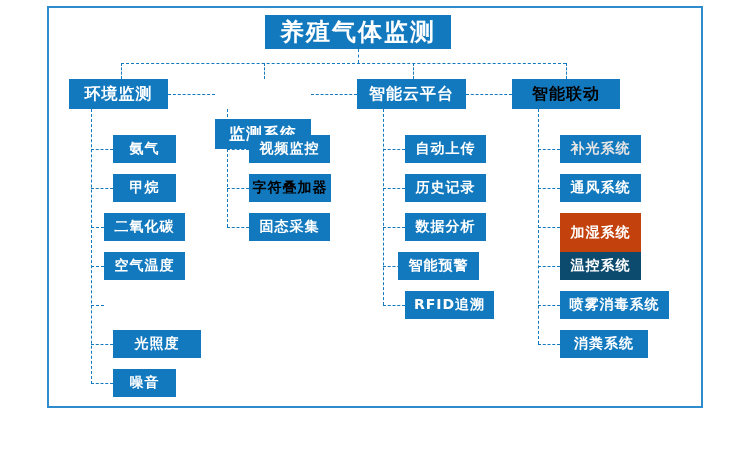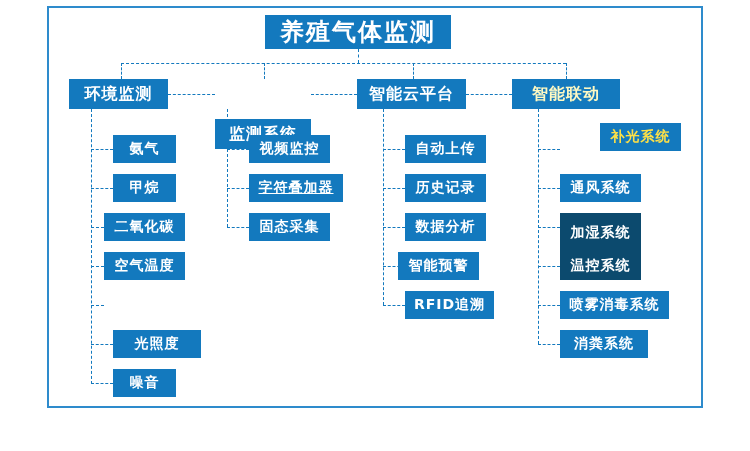--- a/index.html
+++ b/index.html
@@ -103,21 +103,21 @@
   <div class="hline" style="left: 91px; top: 383px; width: 22px; border-top-color: rgb(19, 121, 190);"></div>
   <div class="node lvl3" style="left: 113px; top: 369px; width: 63px; height: 28px; background: rgb(19, 121, 190); color: rgb(255, 255, 255);">噪音</div>
 
   <div class="node lvl2" style="left: 215px; top: 79px; width: 96px; height: 30px; background: rgb(19, 121, 190); color: rgb(255, 255, 255); margin-top: 40px;">监测系统</div>
   <div class="vline" style="left: 227px; top: 109px; height: 118px; border-left-color: rgb(19, 121, 190);"></div>
 
   <div class="hline" style="left: 227px; top: 149px; width: 22px; border-top-color: rgb(19, 121, 190);"></div>
   <div class="node lvl3" style="left: 249px; top: 135px; width: 81px; height: 28px; background: rgb(19, 121, 190); color: rgb(255, 255, 255);">视频监控</div>
 
   <div class="hline" style="left: 227px; top: 188px; width: 22px; border-top-color: rgb(19, 121, 190);"></div>
-  <div class="node lvl3" style="left: 249px; top: 174px; width: 94px; height: 28px; background: rgb(19, 121, 190); color: #ffffff; text-decoration: underline;">字符叠加器</div>
+  <div class="node lvl3" style="left: 249px; top: 174px; width: 82px; height: 28px; background: rgb(19, 121, 190); color: #000000;">字符叠加器</div>
 
   <div class="hline" style="left: 227px; top: 227px; width: 22px; border-top-color: rgb(19, 121, 190);"></div>
   <div class="node lvl3" style="left: 249px; top: 213px; width: 81px; height: 28px; background: rgb(19, 121, 190); color: rgb(255, 255, 255);">固态采集</div>
 
   <div class="node lvl2" style="left: 357px; top: 79px; width: 109px; height: 30px; background: rgb(19, 121, 190); color: rgb(255, 255, 255);">智能云平台</div>
   <div class="vline" style="left: 383px; top: 109px; height: 196px; border-left-color: rgb(19, 121, 190);"></div>
 
   <div class="hline" style="left: 383px; top: 149px; width: 22px; border-top-color: rgb(19, 121, 190);"></div>
   <div class="node lvl3" style="left: 405px; top: 135px; width: 81px; height: 28px; background: rgb(19, 121, 190); color: rgb(255, 255, 255);">自动上传</div>
 
@@ -126,31 +126,31 @@
 
   <div class="hline" style="left: 383px; top: 227px; width: 22px; border-top-color: rgb(19, 121, 190);"></div>
   <div class="node lvl3" style="left: 405px; top: 213px; width: 81px; height: 28px; background: rgb(19, 121, 190); color: rgb(255, 255, 255);">数据分析</div>
 
   <div class="hline" style="left: 383px; top: 266px; width: 22px; border-top-color: rgb(19, 121, 190);"></div>
   <div class="node lvl3" style="left: 398px; top: 252px; width: 81px; height: 28px; background: rgb(19, 121, 190); color: rgb(255, 255, 255);">智能预警</div>
 
   <div class="hline" style="left: 383px; top: 305px; width: 22px; border-top-color: rgb(19, 121, 190);"></div>
   <div class="node lvl3" style="left: 405px; top: 291px; width: 89px; height: 28px; background: rgb(19, 121, 190); color: rgb(255, 255, 255);">RFID追溯</div>
 
-  <div class="node lvl2" style="left: 512px; top: 79px; width: 108px; height: 30px; background: rgb(19, 121, 190); color: #fef9c3;">智能联动</div>
+  <div class="node lvl2" style="left: 512px; top: 79px; width: 108px; height: 30px; background: rgb(19, 121, 190); color: #000000;">智能联动</div>
   <div class="vline" style="left: 538px; top: 109px; height: 235px; border-left-color: rgb(19, 121, 190);"></div>
 
   <div class="hline" style="left: 538px; top: 149px; width: 22px; border-top-color: rgb(19, 121, 190);"></div>
-  <div class="node lvl3" style="left: 560px; top: 123px; width: 81px; height: 28px; background: rgb(19, 121, 190); color: #fde047; margin-left: 40px;">补光系统</div>
+  <div class="node lvl3" style="left: 560px; top: 135px; width: 81px; height: 28px; background: rgb(19, 121, 190); color: #e5e5e5;">补光系统</div>
 
   <div class="hline" style="left: 538px; top: 188px; width: 22px; border-top-color: rgb(19, 121, 190);"></div>
   <div class="node lvl3" style="left: 560px; top: 174px; width: 81px; height: 28px; background: rgb(19, 121, 190); color: rgb(255, 255, 255);">通风系统</div>
 
   <div class="hline" style="left: 538px; top: 227px; width: 22px; border-top-color: rgb(19, 121, 190);"></div>
-  <div class="node lvl3" style="left: 560px; top: 213px; width: 81px; height: 40px; background: #0c4a6e; color: rgb(255, 255, 255);">加湿系统</div>
+  <div class="node lvl3" style="left: 560px; top: 213px; width: 81px; height: 40px; background: #c2410c; color: rgb(255, 255, 255);">加湿系统</div>
 
   <div class="hline" style="left: 538px; top: 266px; width: 22px; border-top-color: rgb(19, 121, 190);"></div>
   <div class="node lvl3" style="left: 560px; top: 252px; width: 81px; height: 28px; background: #0c4a6e; color: rgb(255, 255, 255);">温控系统</div>
 
   <div class="hline" style="left: 538px; top: 305px; width: 22px; border-top-color: rgb(19, 121, 190);"></div>
   <div class="node lvl3" style="left: 560px; top: 291px; width: 109px; height: 28px; background: rgb(19, 121, 190); color: rgb(255, 255, 255);">喷雾消毒系统</div>
 
   <div class="hline" style="left: 538px; top: 344px; width: 22px; border-top-color: rgb(19, 121, 190);"></div>
   <div class="node lvl3" style="left: 560px; top: 330px; width: 88px; height: 28px; background: rgb(19, 121, 190); color: rgb(255, 255, 255);">消粪系统</div>
 

